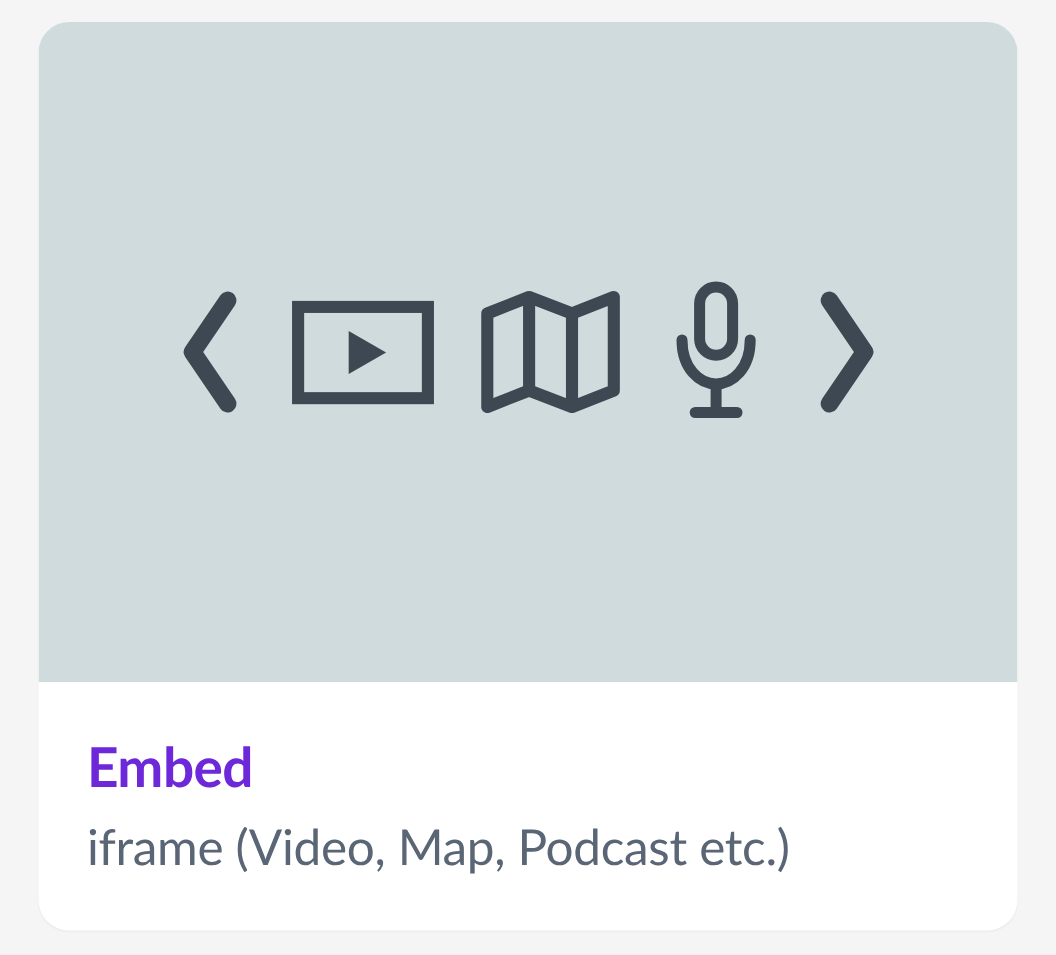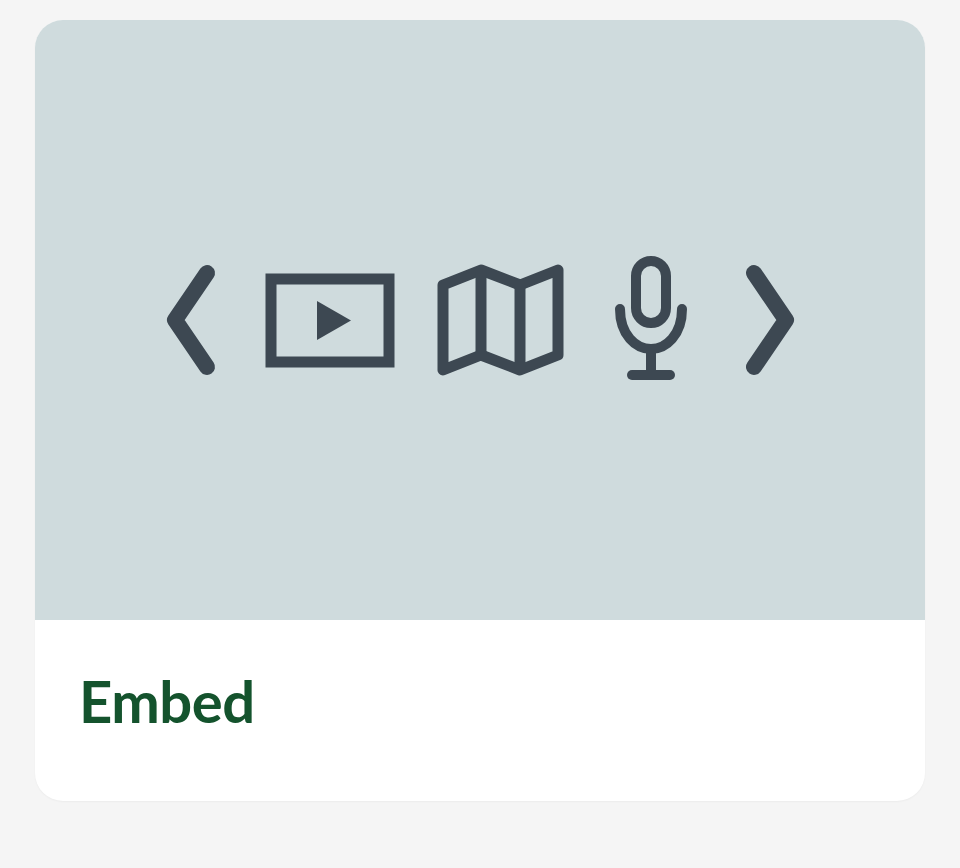--- a/index.html
+++ b/index.html
@@ -40,23 +40,23 @@
     }
     .icon-wrap {
       display: flex;
       align-items: center;
       justify-content: center;
     }
     .label-area {
       padding: 46px 44px 50px 44px;
     }
     .card-title {
-      font-size: 58px;
+      font-size: 50px;
       font-weight: 700;
-      color: #14532d;
+      color: #6d28d9;
       margin-bottom: 16px;
       letter-spacing: -0.5px;
     }
     .card-subtitle {
       font-size: 45px;
       font-weight: 400;
       color: #5a6675;
       letter-spacing: -0.3px;
     }
   </style>
@@ -101,14 +101,15 @@
         <svg width="70" height="130" viewBox="0 0 70 130" fill="none">
           <path d="M20 18 L52 65 L20 112" stroke="#3d4852" stroke-width="16" stroke-linecap="round" stroke-linejoin="round"></path>
         </svg>
       </span>
 
     </div>
   </div>
 
   <div class="label-area">
     <h2 class="card-title">Embed</h2>
+    <p class="card-subtitle">iframe (Video, Map, Podcast etc.)</p>
   </div>
 </div>
 
 </body></html>

